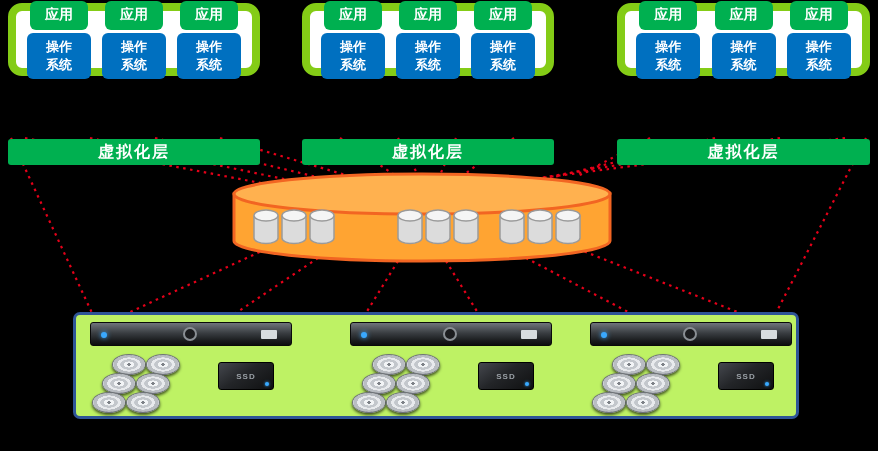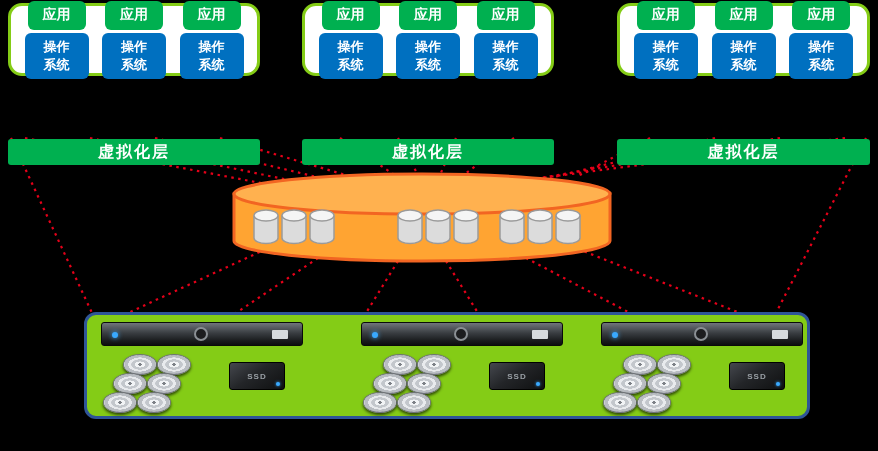--- a/index.html
+++ b/index.html
@@ -3,21 +3,21 @@
 <meta charset="utf-8">
 <style>
   html,body{margin:0;padding:0;background:#000;}
   .stage{
     position:relative;width:878px;height:451px;background:#000;
     font-family:"Liberation Sans","DejaVu Sans",sans-serif;overflow:hidden;
   }
   
   .vm-group{
     position:absolute;top:3px;height:73px;background:#fff;
-    border:3px solid #84cc16;border-radius:14px;box-sizing:border-box;
+    border:8px solid #84cc16;border-radius:14px;box-sizing:border-box;
     display:flex;justify-content:space-evenly;align-items:center;
   }
   .vm-stack{display:flex;flex-direction:column;align-items:center;gap:3px;}
   .app-box{
     width:58px;height:29px;background:#00B050;color:#fff;border-radius:6px;
     display:flex;align-items:center;justify-content:center;
     font-size:14px;font-weight:bold;
   }
   .os-box{
     width:64px;height:46px;background:#0070C0;color:#fff;border-radius:6px;
@@ -28,22 +28,22 @@
   
   .virt-bar{
     position:absolute;top:111px;height:26px;background:#00B050;color:#fff;
     border-radius:3px;display:flex;align-items:center;justify-content:center;
     font-size:16px;font-weight:bold;letter-spacing:2px;margin-top:28px;
   }
   
   .overlay{position:absolute;left:0;top:0;width:878px;height:451px;}
   
   .enclosure{
-    position:absolute;left:84px;top:312px;width:726px;height:107px;
-    border:3px solid #2F5597;border-radius:12px;background:#84cc16;box-sizing:border-box;
+    position:absolute;left:73px;top:312px;width:726px;height:107px;
+    border:3px solid #2F5597;border-radius:7px;background:#bef264;box-sizing:border-box;
   }
   .server{position:absolute;top:7px;width:202px;height:92px;}
   .chassis{
     position:relative;width:202px;height:24px;border-radius:3px;
     background:linear-gradient(#70757b,#3a3e42 45%,#1a1c1e 80%,#0d0e0f);
     border:1px solid #0a0a0a;box-sizing:border-box;
   }
   .chassis .led{
     position:absolute;left:10px;top:9px;width:6px;height:6px;border-radius:50%;
     background:#39a9ff;box-shadow:0 0 5px #39a9ff;

